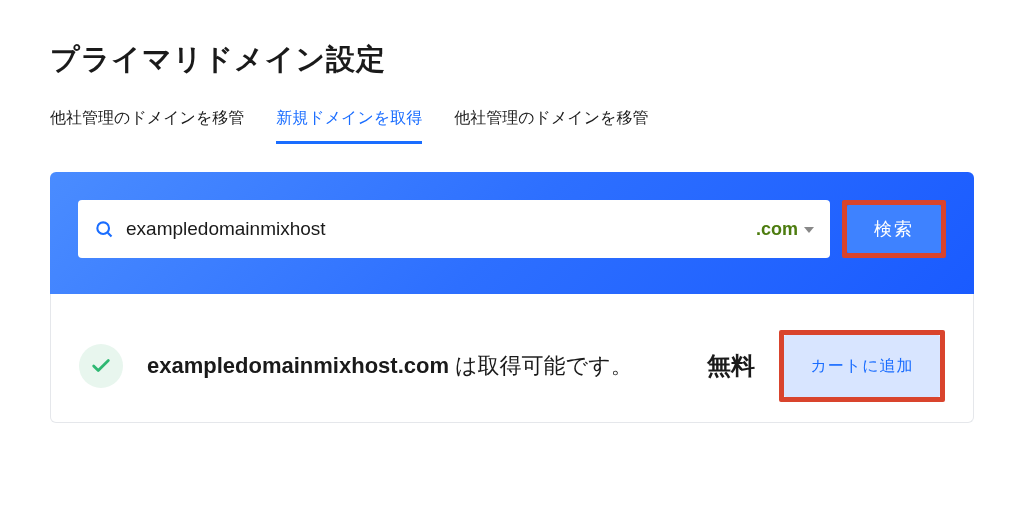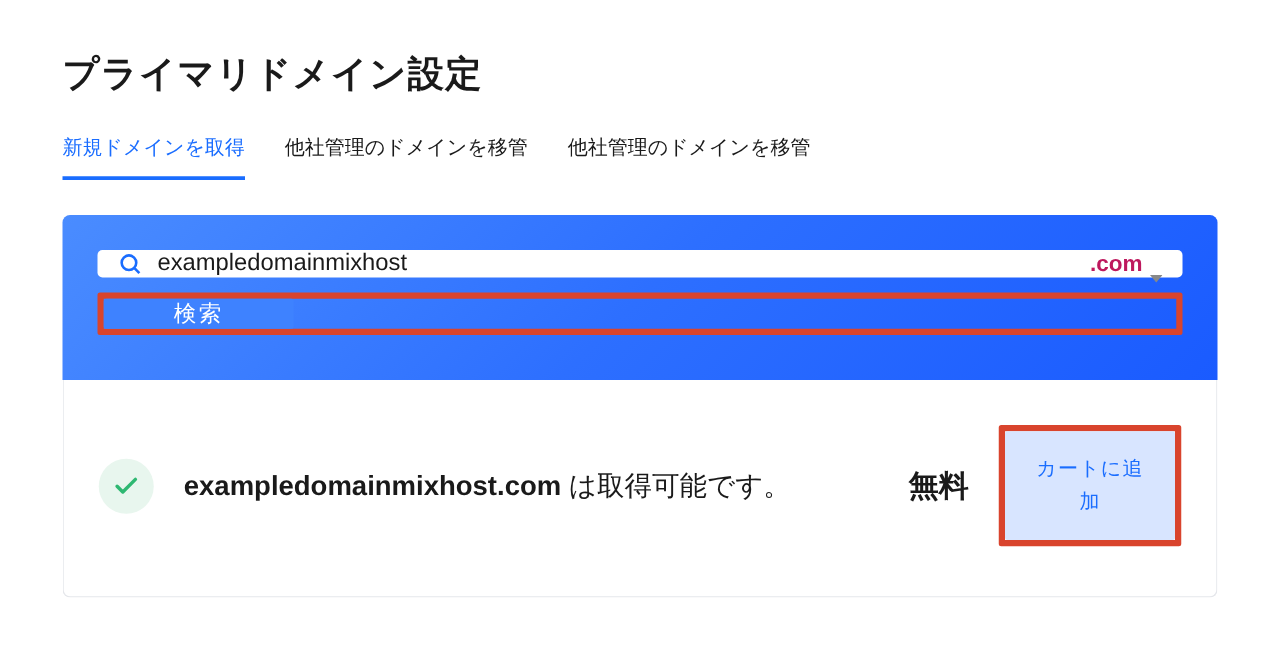--- a/index.html
+++ b/index.html
@@ -37,21 +37,20 @@
     .search-panel {
       background: linear-gradient(135deg, #4a8cff 0%, #2d6fff 50%, #1a5bff 100%);
       border-radius: 6px 6px 0 0;
       padding: 28px 28px 36px 28px;
       position: relative;
     }
     .search-row {
       display: flex;
       gap: 12px;
       align-items: stretch;
-      flex-direction: column;
     }
     .search-box {
       flex: 1;
       background: #fff;
       border-radius: 4px;
       display: flex;
       align-items: center;
       padding: 0 16px;
       height: 58px;
       gap: 12px;
@@ -64,61 +63,61 @@
     .search-input {
       flex: 1;
       border: none;
       outline: none;
       font-size: 19px;
       color: #1a1a1a;
       background: transparent;
     }
     .tld-select {
       display: flex;
-      align-items: flex-end;
+      align-items: flex-start;
       gap: 6px;
       font-size: 18px;
       font-weight: 600;
-      color: #be185d;
+      color: #4d7c0f;
       cursor: pointer;
     }
     .caret-icon {
       width: 10px;
       height: 10px;
     }
     .search-button-wrap {
       border: 5px solid #d9442d;
       border-radius: 2px;
       display: flex;
     }
     .search-button {
       background: #3e82ff;
       color: #fff;
       border: none;
       font-size: 18px;
       font-weight: 500;
-      padding: 0 56px;
+      padding: 0 27px;
       cursor: pointer;
       letter-spacing: 2px;
       border-radius: 2px;
     }
     .pointer {
       position: absolute;
       left: 50px;
       bottom: -10px;
       width: 0;
       height: 0;
       border-left: 10px solid transparent;
       border-right: 10px solid transparent;
       border-bottom: 10px solid #fff;
     }
     .result-panel {
       background: #fff;
       border-radius: 0 0 6px 6px;
-      padding: 36px 28px 40px 28px;
+      padding: 36px 28px 20px 28px;
       border: 1px solid #e5e7eb;
       border-top: none;
       display: flex;
       align-items: center;
       gap: 24px;
     }
     .check-circle {
       width: 44px;
       height: 44px;
       border-radius: 50%;
@@ -153,35 +152,35 @@
       border-radius: 2px;
     }
     .cart-button {
       background: #d8e5ff;
       color: #1a6dff;
       border: none;
       font-size: 16px;
       font-weight: 500;
       padding: 18px 20px;
       cursor: pointer;
-      width: 136px;
+      width: 156px;
       text-align: center;
       line-height: 1.6;
       letter-spacing: 1px;
       border-radius: 2px;
     }
   </style>
 </head>
 <body>
 
 <h1 class="page-title">プライマリドメイン設定</h1>
 
 <div class="tabs">
+  <div class="tab">他社管理のドメインを移管</div>
   <div class="tab active">新規ドメインを取得</div>
-  <div class="tab">他社管理のドメインを移管</div>
   <div class="tab">他社管理のドメインを移管</div>
 </div>
 
 <div class="search-panel">
   <div class="search-row">
     <div class="search-box">
       <span class="search-icon">
         <svg viewBox="0 0 24 24" fill="none" stroke="#1a6dff" stroke-width="2.5">
           <circle cx="11" cy="11" r="7"></circle>
           <line x1="21" y1="21" x2="16.5" y2="16.5"></line>

